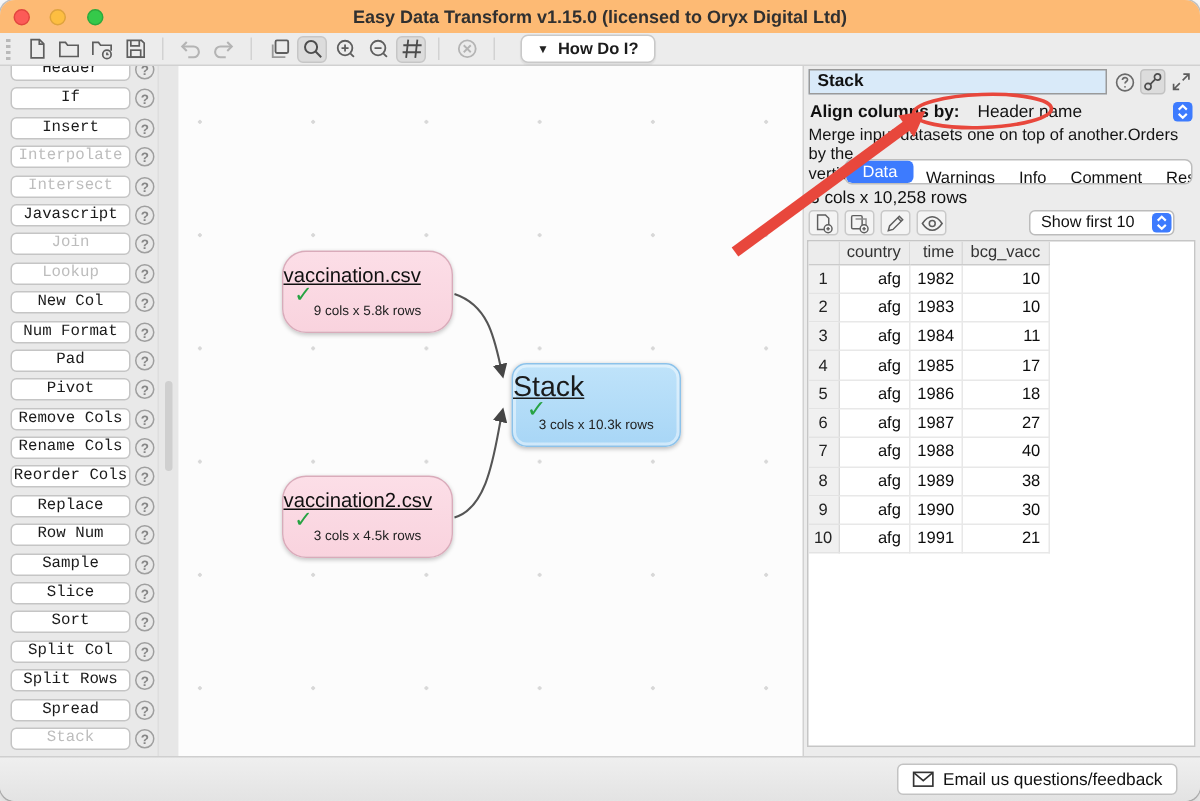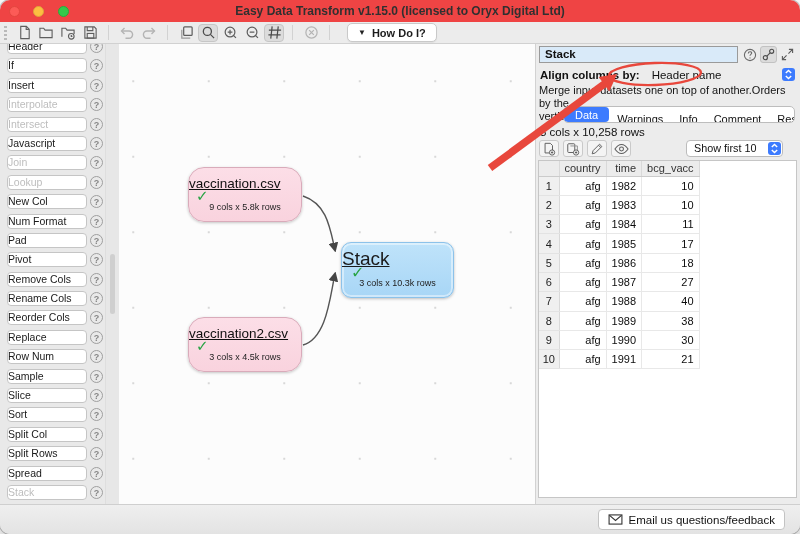--- a/index.html
+++ b/index.html
@@ -3,21 +3,21 @@
 <meta charset="utf-8">
 <style>
   :root{ --accent:#3d7bfe; --red:#e8473c; }
   *{box-sizing:border-box; margin:0; padding:0;}
   html,body{background:#ffffff;}
   body{font-family:"Liberation Sans","DejaVu Sans",sans-serif; -webkit-font-smoothing:antialiased;}
   #window{position:relative; width:800px; height:534px; background:#ececec; border-radius:10px; overflow:hidden;
           box-shadow:0 0 0 1px rgba(0,0,0,.22), 0 8px 22px rgba(0,0,0,.28); margin:0 auto;}
 
   
-  .titlebar{position:absolute; left:0; top:0; right:0; height:22px; background:#ef4444;}
+  .titlebar{position:absolute; left:0; top:0; right:0; height:22px; background:#fdba74;}
   .tl{position:absolute; top:6px; width:11px; height:11px; border-radius:50%;}
   .tl.red{left:9px;  background:#fc5b57; border:1px solid #e2463f;}
   .tl.yel{left:33px; background:#fdbe41; border:1px solid #dfa33d;}
   .tl.grn{left:58px; background:#35c94a; border:1px solid #2ca93d;}
   .win-title{position:absolute; left:0; right:0; top:4px; text-align:center; font-size:12px; font-weight:bold; color:#303030;}
 
   
   .toolbar{position:absolute; left:0; top:22px; right:0; height:22px; border-bottom:1px solid #d1d1d1;
            display:flex; align-items:center; padding-left:4px;}
   .tb-handle{width:3px; height:14px; margin-right:6px;
@@ -32,22 +32,22 @@
   .howdoi .caret{font-size:8px; color:#222;}
 
   
   .main{position:absolute; left:0; top:44px; right:0; bottom:30px;}
 
   
   .sidebar{position:absolute; left:0; top:0; bottom:0; width:105px; background:#e9e9e9; overflow:hidden;}
   .sidebar-list{position:absolute; left:0; top:-7px; right:0;}
   .sb-row{position:relative; height:19.4px;}
   .sb-btn{position:absolute; left:7px; top:2px; width:80px; height:15px; background:#fff; border:1px solid #c5c5c5;
-          border-radius:4px; font-size:10.5px; color:#1a1a1a; text-align:left; line-height:13px;
-          font-family:Liberation Sans, sans-serif; overflow:hidden; white-space:nowrap;}
+          border-radius:4px; font-size:10.5px; color:#1a1a1a; text-align:center; line-height:13px;
+          font-family:Liberation Mono, monospace; overflow:hidden; white-space:nowrap;}
   .sb-btn.disabled{color:#bdbdbd;}
   .sb-help{position:absolute; left:90px; top:3px; width:13px; height:13px; border:1px solid #9f9f9f; border-radius:50%;
            color:#868686; font-size:9px; font-weight:bold; text-align:center; line-height:12px;}
   .gutter{position:absolute; left:105px; top:0; bottom:0; width:14px; background:#e7e7e7; border-left:1px solid #dedede;}
   .gutter .thumb{position:absolute; left:4px; top:210px; width:5px; height:60px; background:#cfcfcf; border-radius:3px;}
 
   
   .canvas{position:absolute; left:119px; right:264px; top:0; bottom:0; background:#fcfcfc; border-right:1px solid #d2d2d2;
           background-image:radial-gradient(circle, rgba(0,0,0,.14) 1.2px, transparent 1.4px);
           background-size:75.5px 75.5px; background-position:52px 75px;}

